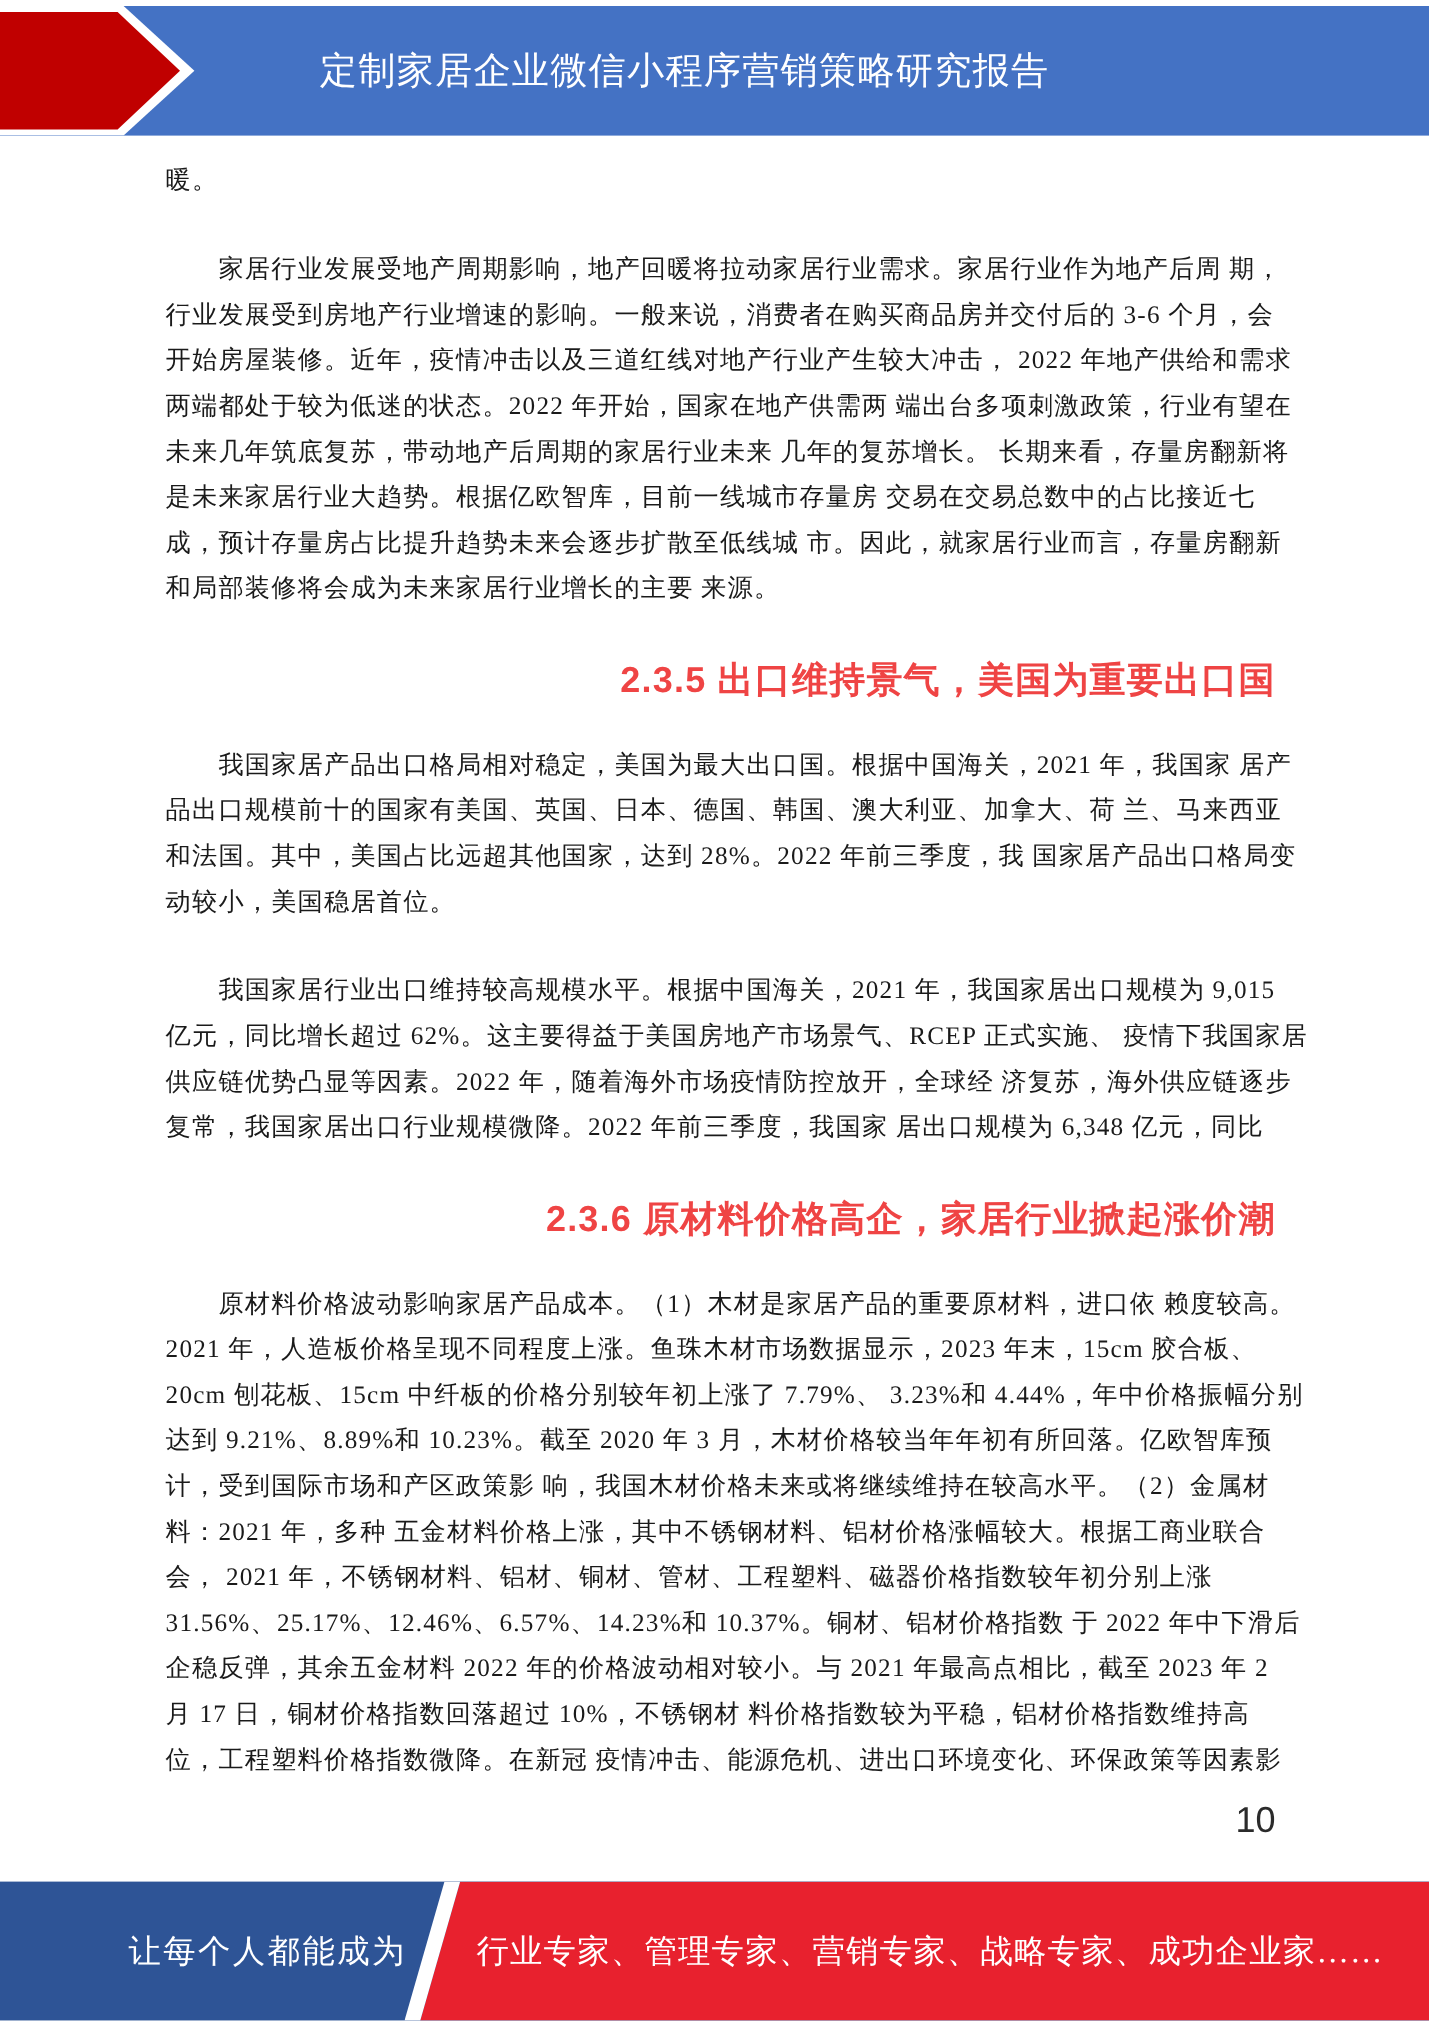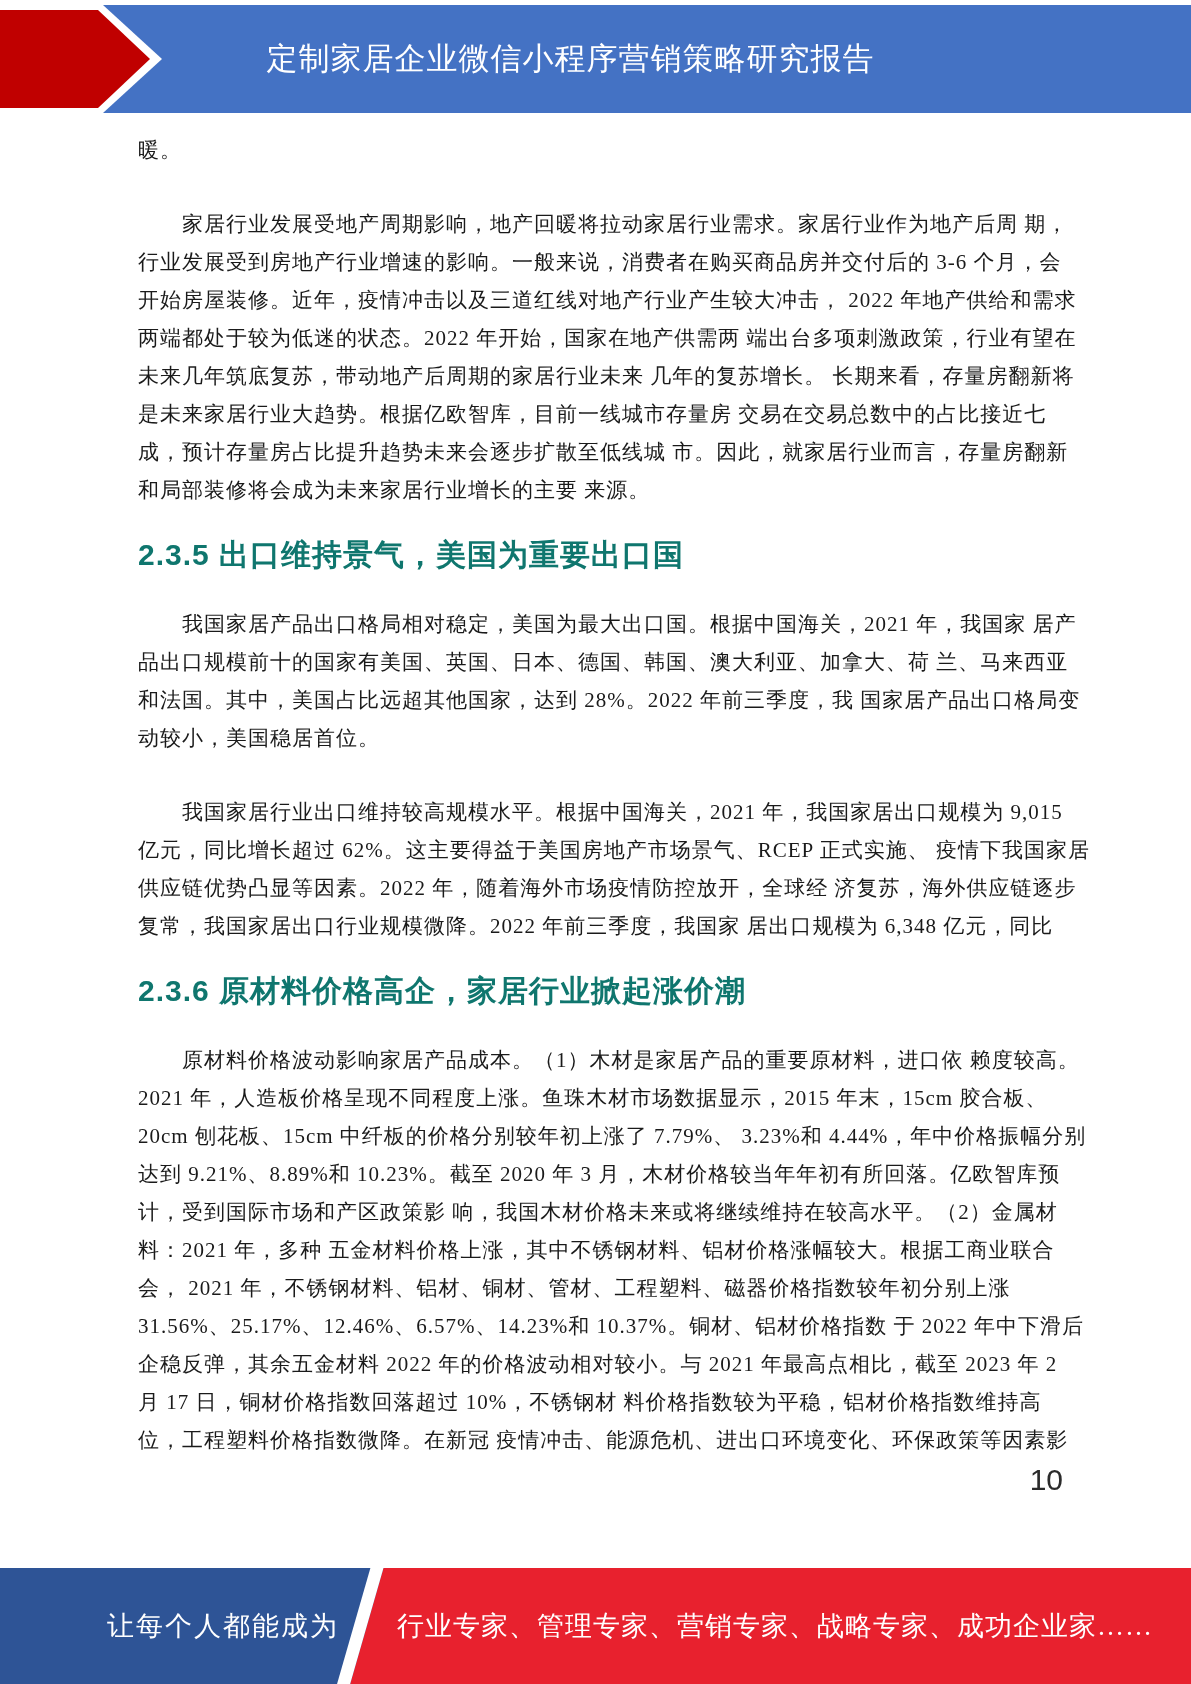--- a/index.html
+++ b/index.html
@@ -31,31 +31,32 @@
     padding:0 128px 0 138px;
     font-size:21px;line-height:38px;letter-spacing:1px;
   }
   .para{margin:0;}
   .doc .para:first-child{margin-top:18px;}
   .para + .para{margin-top:36px;}
   .line{white-space:nowrap;}
   .line.indent{padding-left:44px;}
   .heading{
     font-family:"Liberation Sans", sans-serif;
-    font-weight:bold;color:#0f766e;
+    font-weight:bold;color:#ef4444;
     font-size:30px;line-height:44px;letter-spacing:1px;
-    margin:24px 0 28px 0;
+    margin:37px 0 28px 0;
     white-space:nowrap;
+    text-align:right;
   }
   .page-number{
     text-align:right;
     font-family:"Liberation Sans", sans-serif;
     font-size:30px;line-height:34px;color:#2b2b2b;
     letter-spacing:0;
-    margin-top:4px;
+    margin-top:16px;
   }
   
   .footer{
     position:absolute;left:0;right:0;bottom:0;height:116px;
     background:var(--footer-blue,#2E5496);
     font-family:"Liberation Serif", serif;
   }
   .footer-red{
     position:absolute;top:0;left:0;width:100%;height:100%;
     background:var(--footer-red,#E8212E);
@@ -115,21 +116,21 @@
       </div>
       <div class="para">
         <div class="line indent">我国家居行业出口维持较高规模水平。根据中国海关，2021 年，我国家居出口规模为 9,015</div>
         <div class="line">亿元，同比增长超过 62%。这主要得益于美国房地产市场景气、RCEP 正式实施、 疫情下我国家居</div>
         <div class="line">供应链优势凸显等因素。2022 年，随着海外市场疫情防控放开，全球经 济复苏，海外供应链逐步</div>
         <div class="line">复常，我国家居出口行业规模微降。2022 年前三季度，我国家 居出口规模为 6,348 亿元，同比</div>
       </div>
       <div class="heading">2.3.6 原材料价格高企，家居行业掀起涨价潮</div>
       <div class="para">
         <div class="line indent">原材料价格波动影响家居产品成本。（1）木材是家居产品的重要原材料，进口依 赖度较高。</div>
-        <div class="line">2021 年，人造板价格呈现不同程度上涨。鱼珠木材市场数据显示，2015 年末，15cm 胶合板、</div>
+        <div class="line">2021 年，人造板价格呈现不同程度上涨。鱼珠木材市场数据显示，2023 年末，15cm 胶合板、</div>
         <div class="line">20cm 刨花板、15cm 中纤板的价格分别较年初上涨了 7.79%、 3.23%和 4.44%，年中价格振幅分别</div>
         <div class="line">达到 9.21%、8.89%和 10.23%。截至 2020 年 3 月，木材价格较当年年初有所回落。亿欧智库预</div>
         <div class="line">计，受到国际市场和产区政策影 响，我国木材价格未来或将继续维持在较高水平。（2）金属材</div>
         <div class="line">料：2021 年，多种 五金材料价格上涨，其中不锈钢材料、铝材价格涨幅较大。根据工商业联合</div>
         <div class="line">会， 2021 年，不锈钢材料、铝材、铜材、管材、工程塑料、磁器价格指数较年初分别上涨</div>
         <div class="line">31.56%、25.17%、12.46%、6.57%、14.23%和 10.37%。铜材、铝材价格指数 于 2022 年中下滑后</div>
         <div class="line">企稳反弹，其余五金材料 2022 年的价格波动相对较小。与 2021 年最高点相比，截至 2023 年 2</div>
         <div class="line">月 17 日，铜材价格指数回落超过 10%，不锈钢材 料价格指数较为平稳，铝材价格指数维持高</div>
         <div class="line">位，工程塑料价格指数微降。在新冠 疫情冲击、能源危机、进出口环境变化、环保政策等因素影</div>
       </div>

